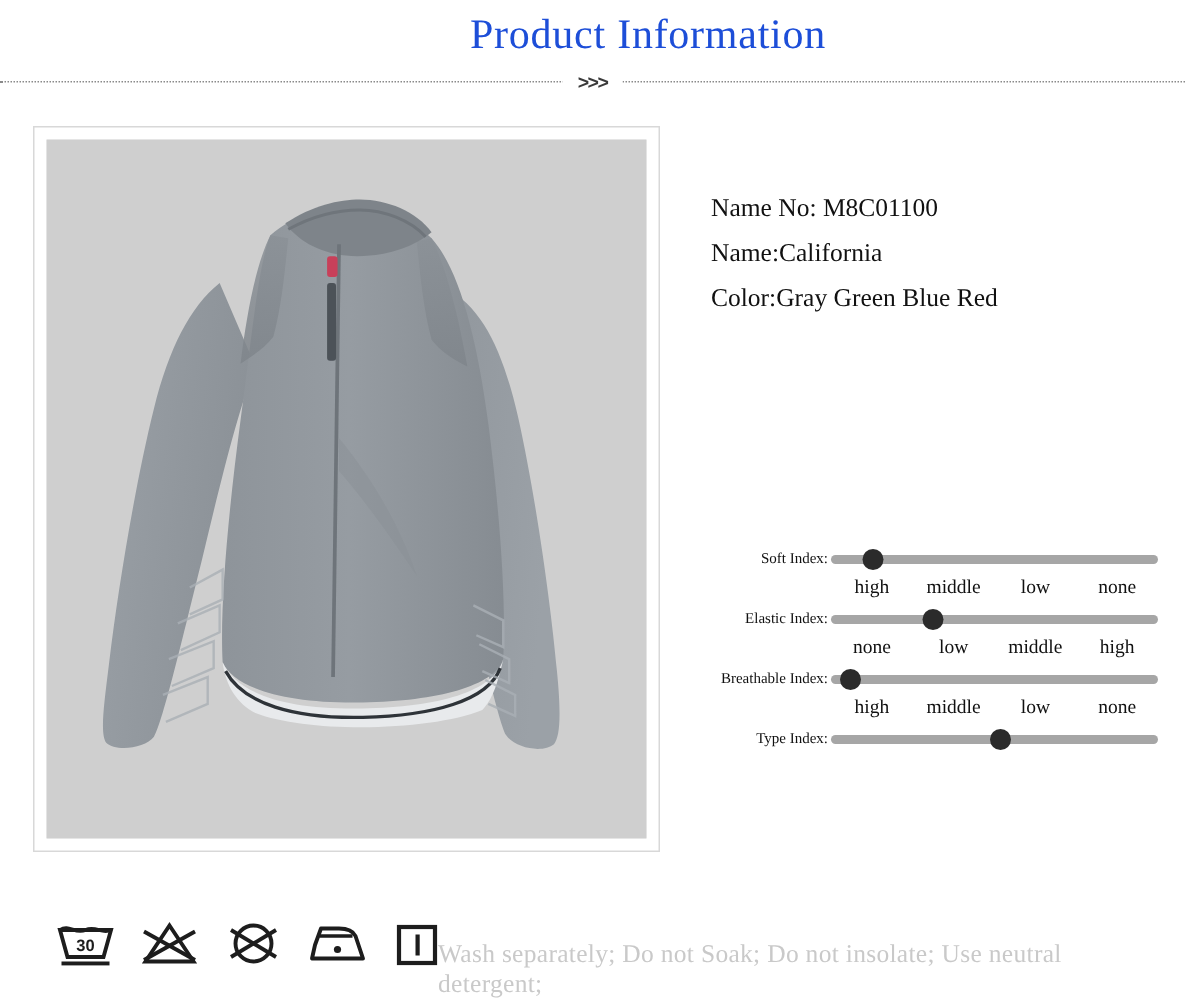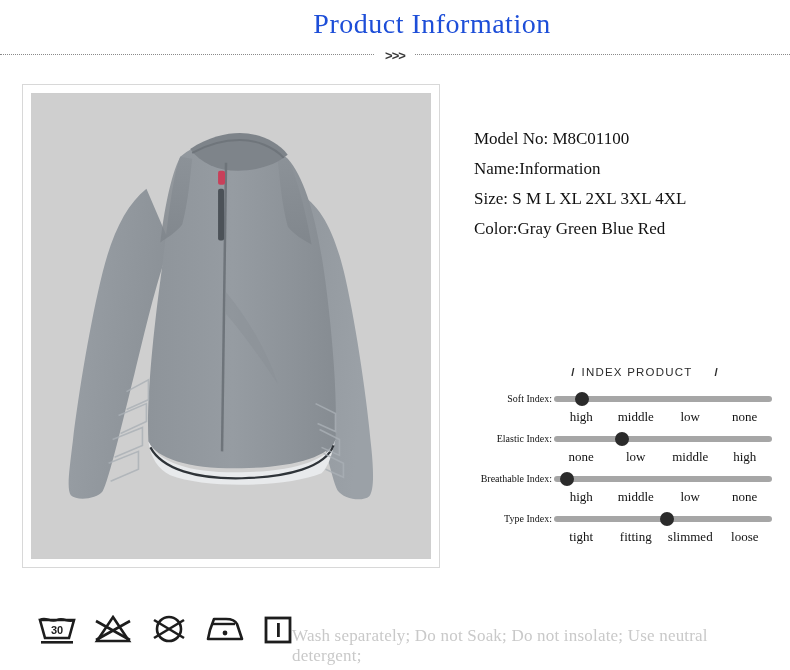--- a/index.html
+++ b/index.html
@@ -278,30 +278,26 @@
         <path d="M290 338 L310 348 L310 364 L292 356"></path>
         <path d="M294 362 L314 372 L314 386 L296 378"></path>
       </g>
 
       <path d="M196 200 C216 224 236 256 248 292 C232 268 212 240 196 222 Z" fill="#8a9096" opacity="0.5"></path>
     </svg>
   </div>
 </div>
 
 <div class="specs">
-  <div class="spec-line">Model No: M8C01100</div>
-  <div class="spec-line">Name:Information</div>
-  <div class="spec-line">Size: S M L XL 2XL 3XL 4XL</div>
+  <div class="spec-line">Name No: M8C01100</div>
+  <div class="spec-line">Name:California</div>
   <div class="spec-line">Color:Gray Green Blue Red</div>
 </div>
 
 <div class="index-section">
-  <div class="index-heading">
-    <span class="slash">/</span><span>INDEX PRODUCT</span><span class="slash slash-right">/</span>
-  </div>
 
   <div class="slider-row">
     <div class="slider-label">Soft Index:</div>
     <div class="slider-track">
       <div class="slider-handle" style="left:13%"></div>
     </div>
     <div class="slider-options">
       <span>high</span>
       <span>middle</span>
       <span>low</span>
@@ -333,26 +329,20 @@
       <span>low</span>
       <span>none</span>
     </div>
   </div>
 
   <div class="slider-row">
     <div class="slider-label">Type Index:</div>
     <div class="slider-track">
       <div class="slider-handle" style="left:52%"></div>
     </div>
-    <div class="slider-options">
-      <span>tight</span>
-      <span>fitting</span>
-      <span>slimmed</span>
-      <span>loose</span>
-    </div>
   </div>
 </div>
 
 <div class="care">
   <div class="care-icons">
 
     <svg width="42" height="34" viewBox="0 0 42 34">
       <path d="M4 8 H38 L33 26 H9 Z" fill="none" stroke="#1d1d1d" stroke-width="2.6"></path>
       <path d="M4 8 C10 4 14 11 21 8 C28 5 32 11 38 8" fill="none" stroke="#1d1d1d" stroke-width="2.4"></path>
       <text x="21" y="22" font-family="Liberation Sans, sans-serif" font-size="11" font-weight="bold" fill="#1d1d1d" text-anchor="middle">30</text>

